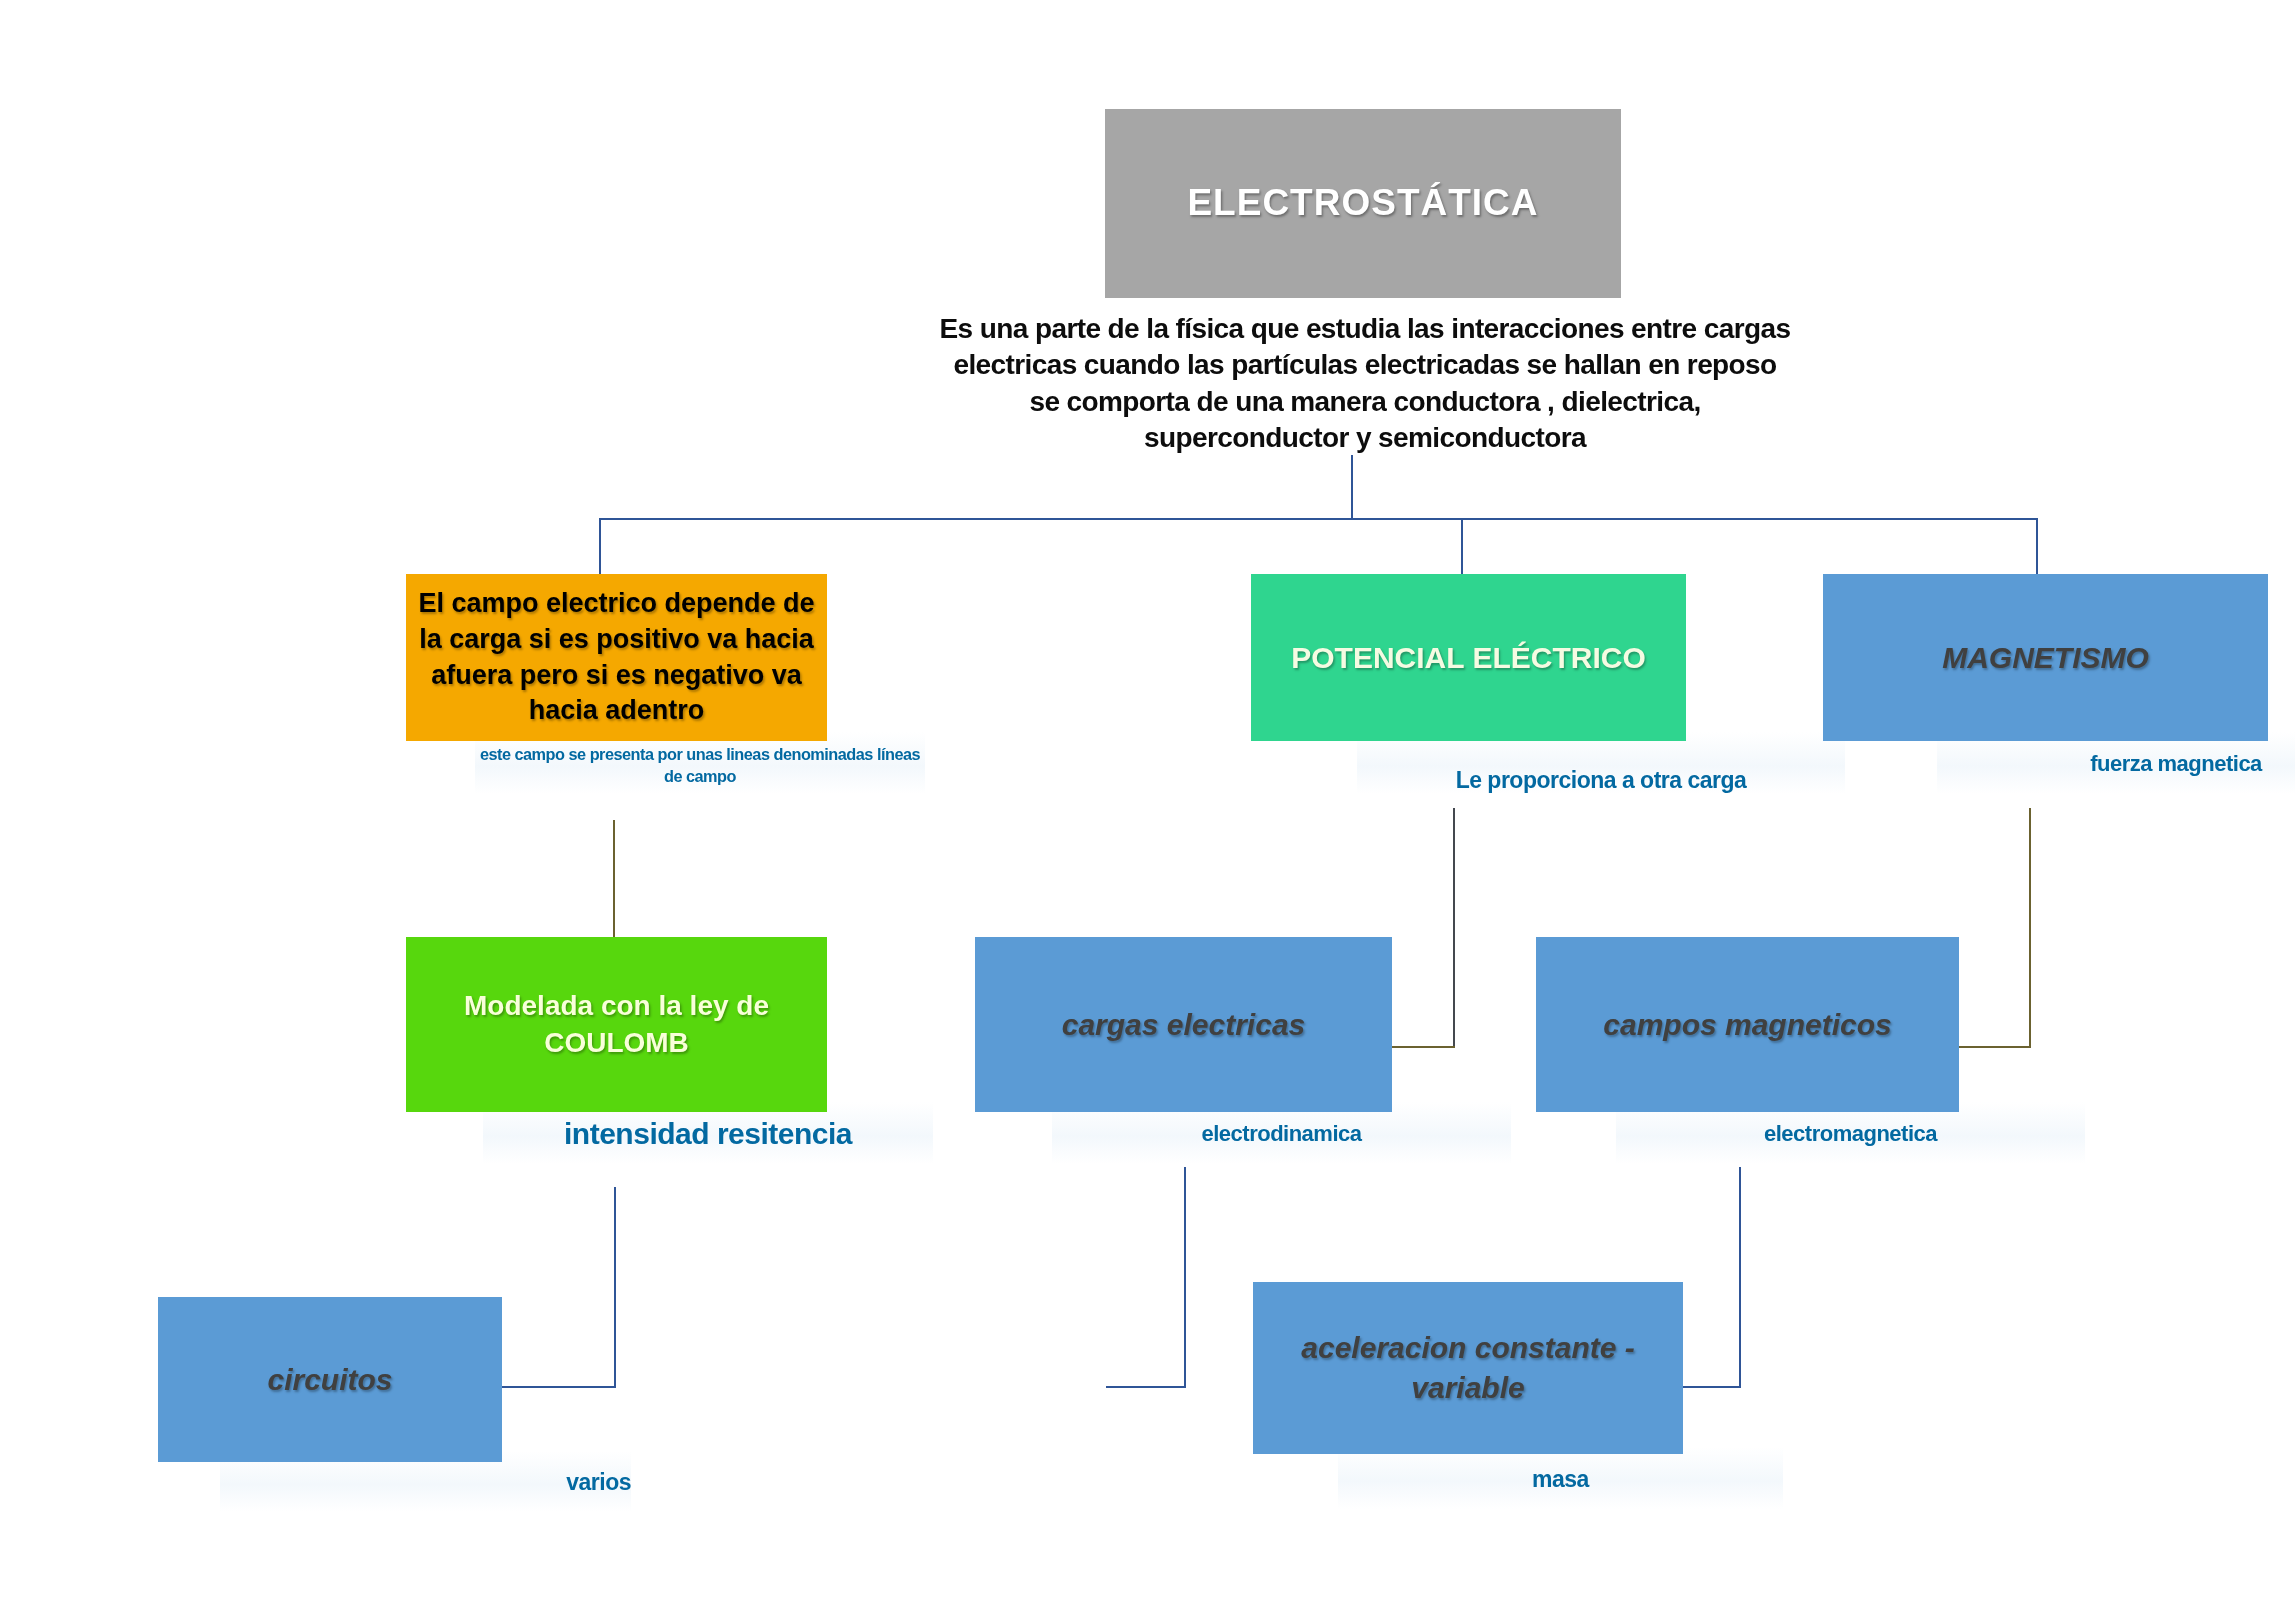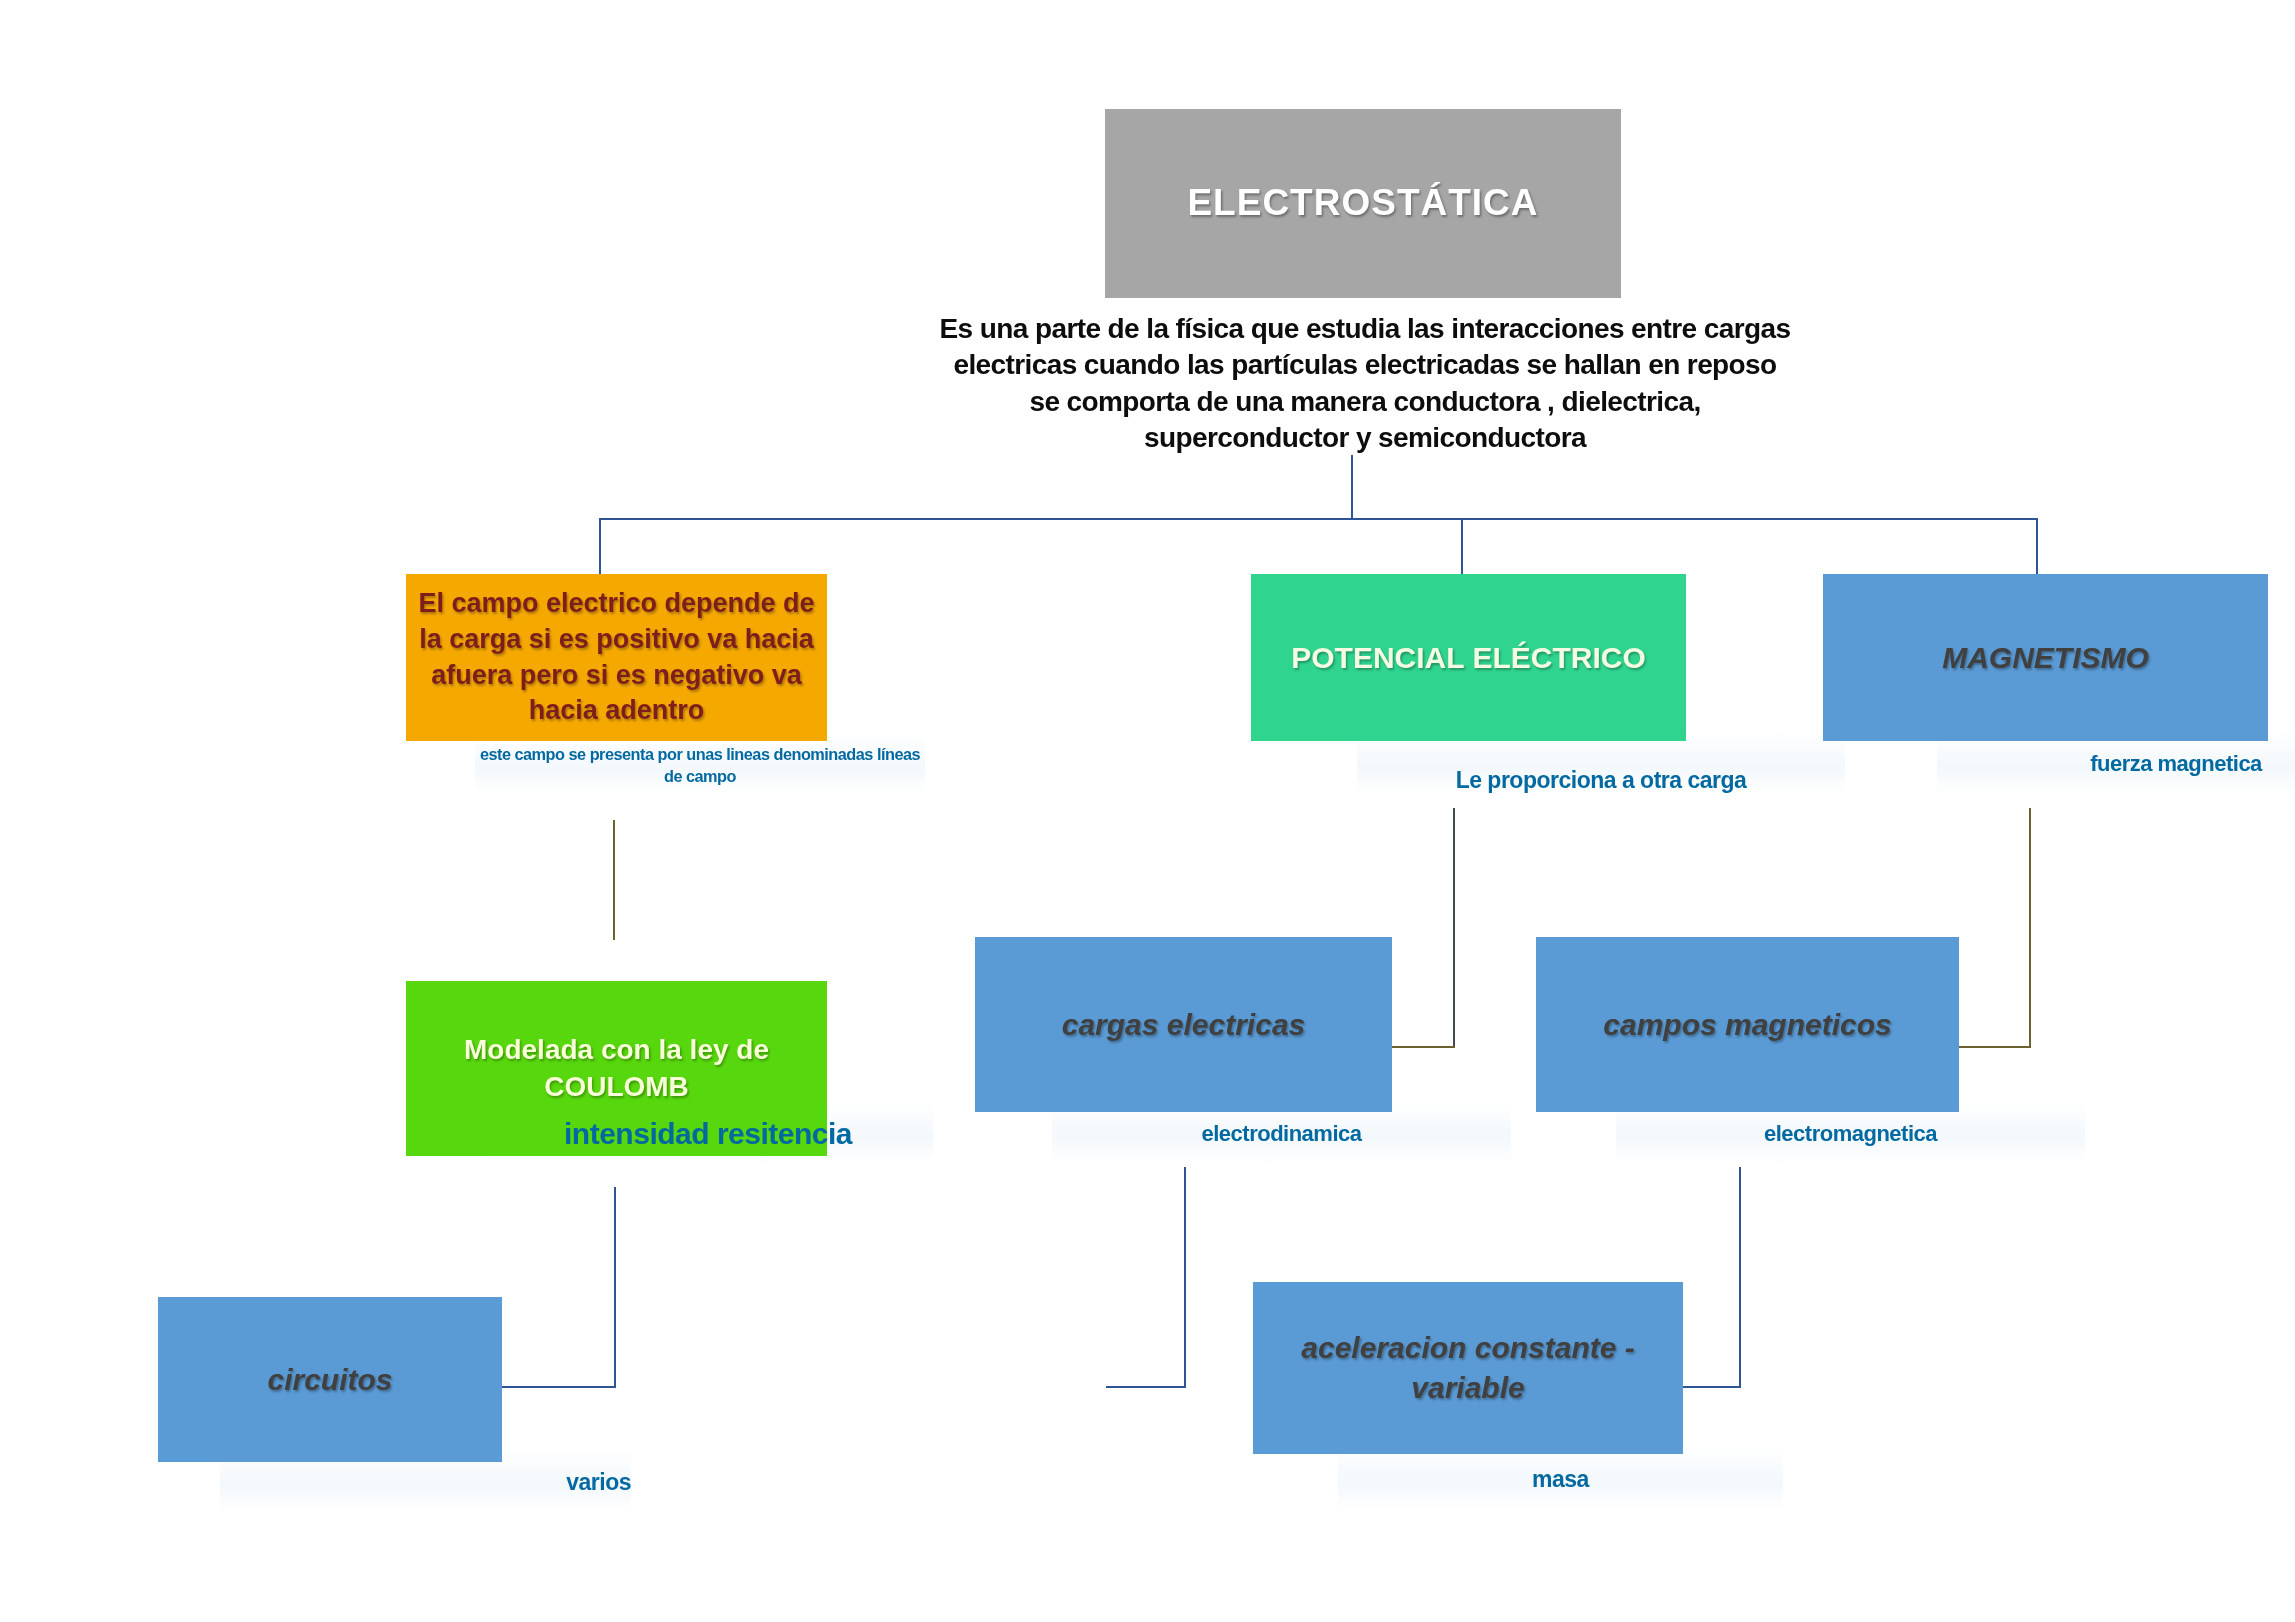--- a/index.html
+++ b/index.html
@@ -54,24 +54,24 @@
     position:absolute;
     text-align:center;
     color:#0d0d0d;
     font-size:28px;
     font-weight:600;
     line-height:1.30;
     letter-spacing:-0.6px;
   }
 
   
-  .c-orange .body{background:#f5a800;color:#7f1d1d;}
+  .c-orange .body{background:#f5a800;color:#000000;}
   .c-green  .body{background:#2fd58f;color:#f5fbe2;}
   .c-blue   .body{background:#5b9bd5;color:#404040;font-style:italic;}
-  .c-lime   .body{background:#57d70d;color:#f8ffd9;margin-top:44px;}
+  .c-lime   .body{background:#57d70d;color:#f8ffd9;}
 
   .c-orange .body,.c-green .body,.c-blue .body,.c-lime .body{
     text-shadow:1.4px 1.9px 2.4px rgba(0,0,0,.30);
   }
 </style>
 </head>
 <body>
 
 <div id="stage">
 

